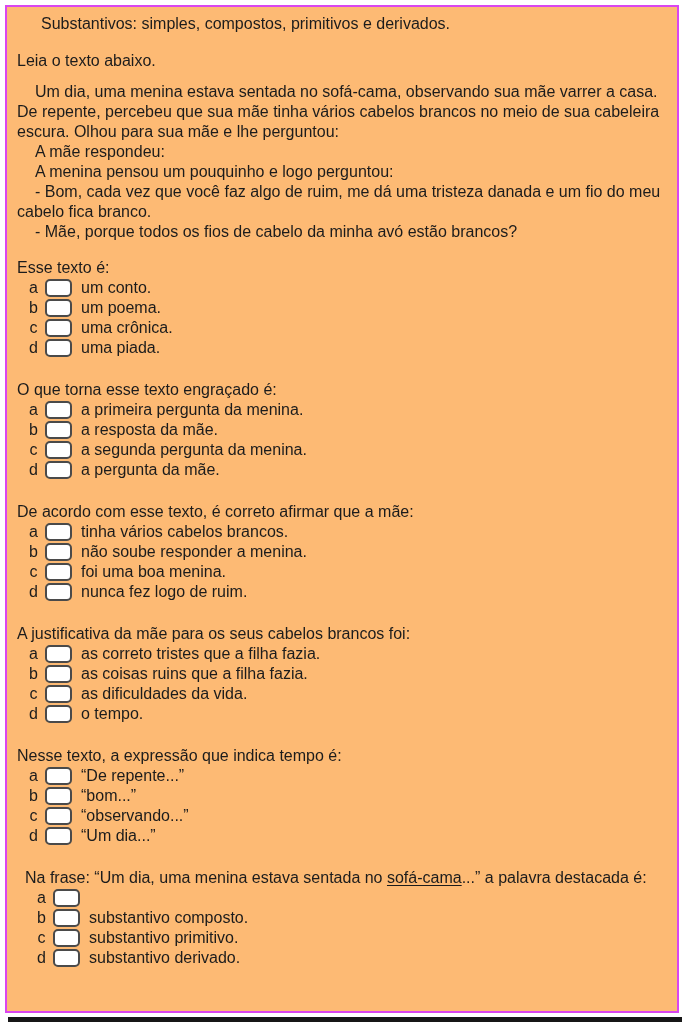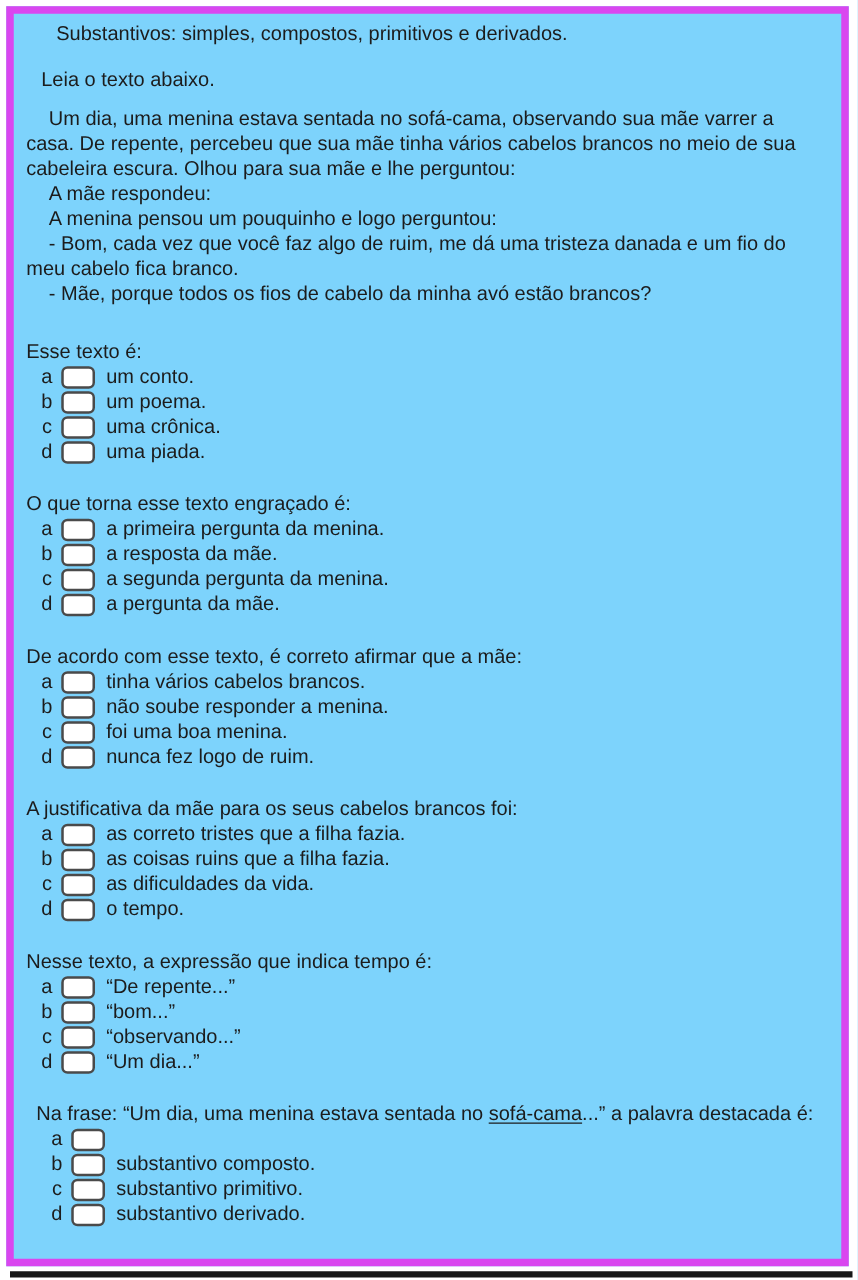--- a/index.html
+++ b/index.html
@@ -11,48 +11,48 @@
     overflow: hidden;
     font-family: "Liberation Sans", sans-serif;
   }
   .page {
     position: absolute;
     left: 5px;
     top: 5px;
     width: 674px;
     height: 1008px;
     box-sizing: border-box;
-    border: 6px solid #d946ef;
-    background: #7dd3fc;
+    border: 2px solid #d946ef;
+    background: #fdba74;
     color: #1c1c1c;
     font-size: 16px;
     line-height: 20px;
     padding: 7px 12px 0 10px;
   }
   .scan-edge {
     position: absolute;
     left: 8px;
     right: 4px;
     bottom: 2px;
     height: 5px;
     background: #171717;
   }
   .doc-title {
     padding-left: 24px;
     margin: 0 0 17px 0;
   }
   .intro-line {
-    margin: 0 0 11px 12px;
+    margin: 0 0 11px 0;
   }
   .reading-text p {
     margin: 0;
     text-indent: 18px;
   }
   .question {
-    margin-top: 26px;
+    margin-top: 16px;
   }
   .question + .question {
     margin-top: 22px;
   }
   .question.indented {
     padding-left: 8px;
   }
   .prompt {
     margin: 0;
   }

